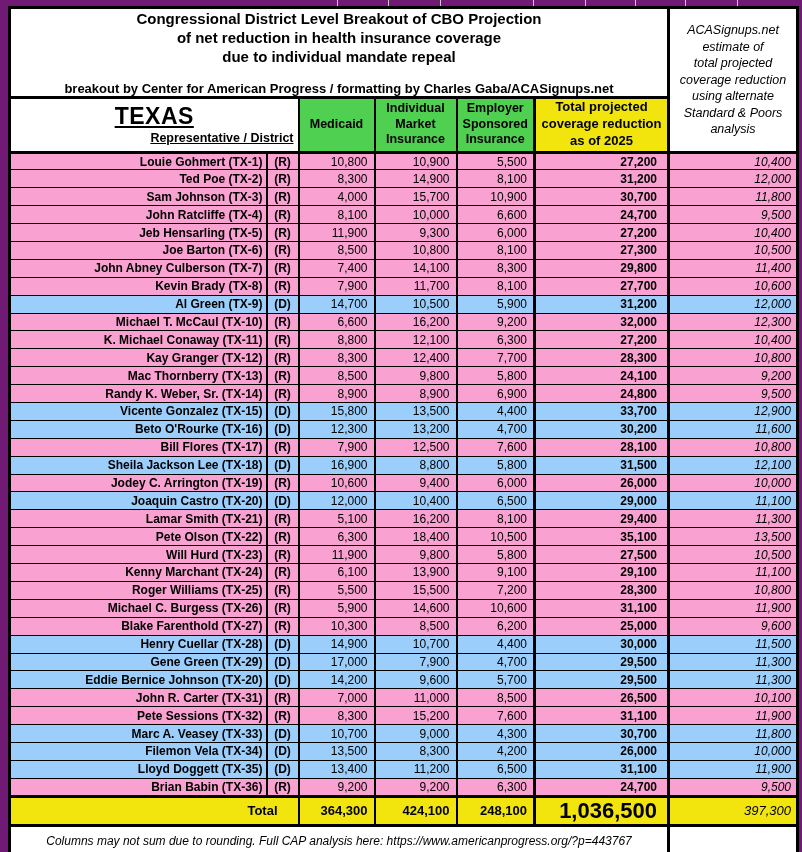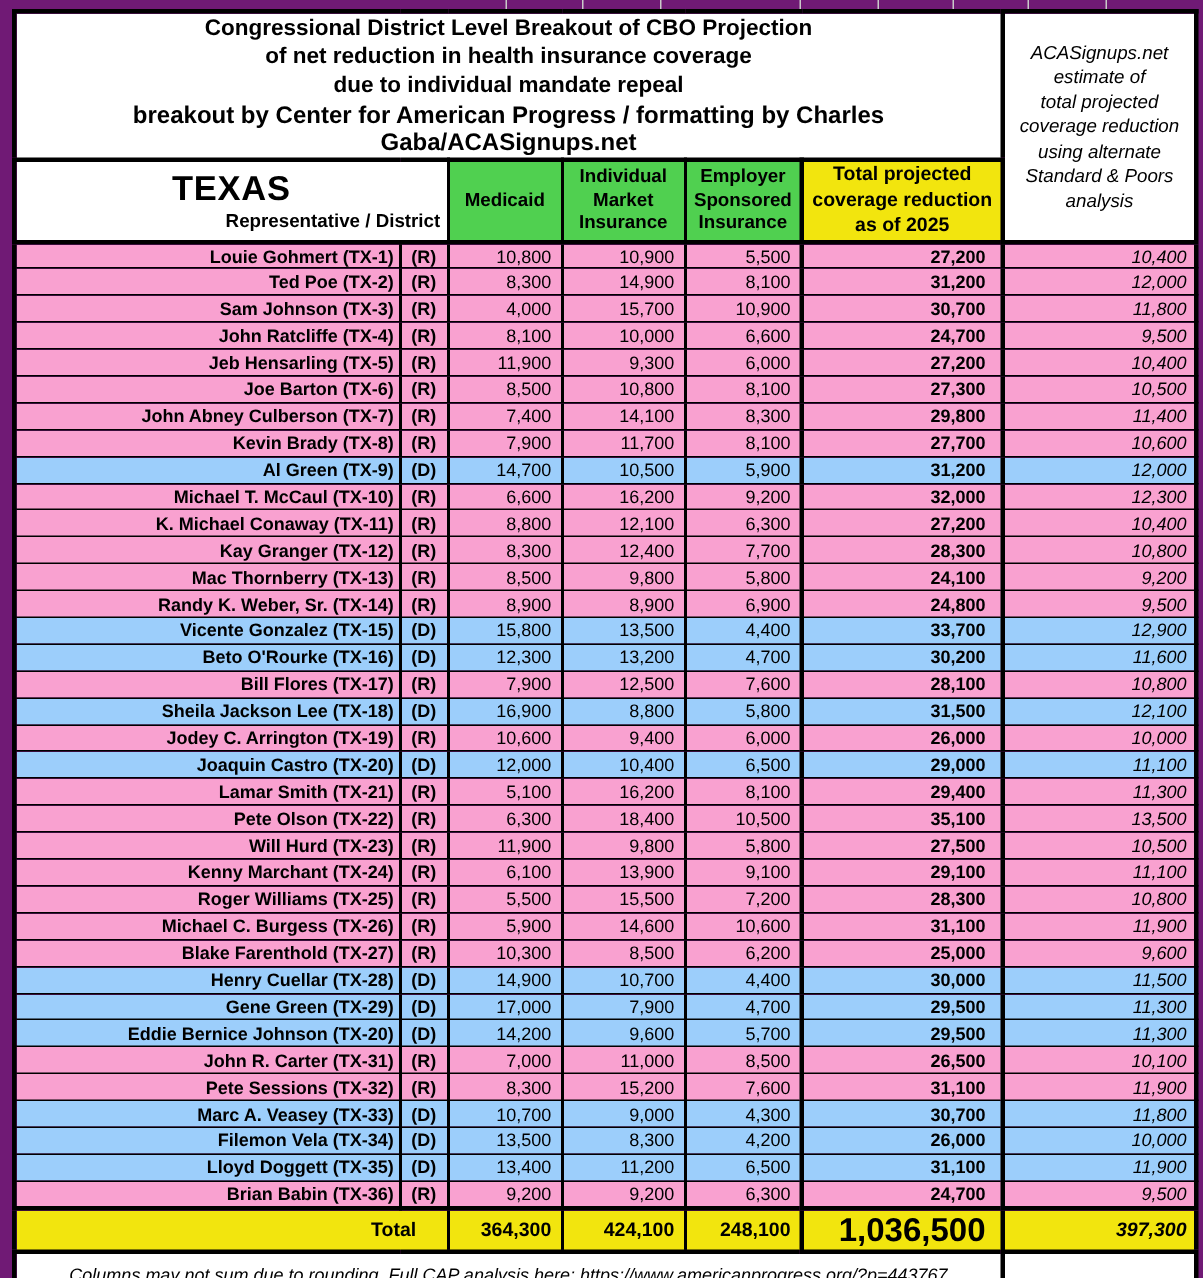--- a/index.html
+++ b/index.html
@@ -20,30 +20,30 @@
   
   col.c-name {width:257px;} col.c-party {width:32px;} col.c-med {width:76px;}
   col.c-ind {width:82px;} col.c-emp {width:78px;} col.c-tot {width:134px;}
   col.c-sp {width:129px;}
 
   
   tr.title-row { height:78px; }
   td.title-cell { text-align:center; vertical-align:middle; background:#fff;
                   border-bottom-width:3px; }
   .main-title { font-size:15px; font-weight:bold; line-height:1.28; white-space:pre-line; }
-  .sub-title  { font-size:16px; font-weight:bold; margin-top:2px; }
+  .sub-title  { font-size:13px; font-weight:bold; margin-top:14px; }
 
   td.sp-header { background:#fff; font-style:italic; font-size:12.5px;
                  text-align:center; vertical-align:middle; line-height:1.32;
                  white-space:pre-line; border-left-width:3px; border-bottom-width:3px; }
 
   
   tr.colhead-row { height:55px; }
   tr.colhead-row th { vertical-align:middle; text-align:center; border-bottom-width:3px; }
-  th.state-cell { background:#fff; }
+  th.state-cell { background:#fff;text-decoration:underline; }
   .state-name { font-size:23px; font-weight:bold; letter-spacing:0.5px; line-height:1.1; }
   .state-sub  { font-size:12.5px; font-weight:bold; margin-top:2px;text-align:right; }
   th.green-head { background:#50D050; font-weight:bold; font-size:12.5px; line-height:1.25; white-space:pre-line; }
   th.yellow-head { background:#F2E50E; font-weight:bold; font-size:13px; line-height:1.3;
                    white-space:pre-line; border-left-width:3px; border-right-width:3px; }
 
   
   tbody.rows tr { height:17.9px; }
   tbody.rows td { border-top-width:1px; border-bottom-width:1px; font-size:12px; }
   tbody.rows tr.rep td { background:#F9A1D0; }
@@ -54,21 +54,21 @@
   td.totv  { text-align:right; font-weight:bold; font-size:13.5px; padding-right:10px;
              border-left-width:3px; border-right-width:3px; }
   td.spv   { text-align:right; font-style:italic; padding-right:5px; }
 
   
   tr.total-row { height:21px; }
   tr.total-row td { background:#F2E50E; border-top-width:3px; font-weight:bold; font-size:13px; }
   tr.total-row td.t-label { text-align:right; padding-right:20px; }
   tr.total-row td.num { text-align:right; padding-right:6px; }
   tr.total-row td.totv { font-size:22px;margin-top:35px; }
-  tr.total-row td.spv { font-weight:bold; font-style:italic; font-size:13px;text-align:right; }
+  tr.total-row td.spv { font-weight:normal; font-style:italic; font-size:13px;text-align:right; }
 
   
   tr.footer-row { height:32px; }
   tr.footer-row td { background:#fff; border-top-width:3px; }
   td.footnote { text-align:center; font-style:italic; font-size:12px; vertical-align:middle; }
   td.sp-footer { border-left-width:3px; }
 </style>
 </head>
 <body>
 

